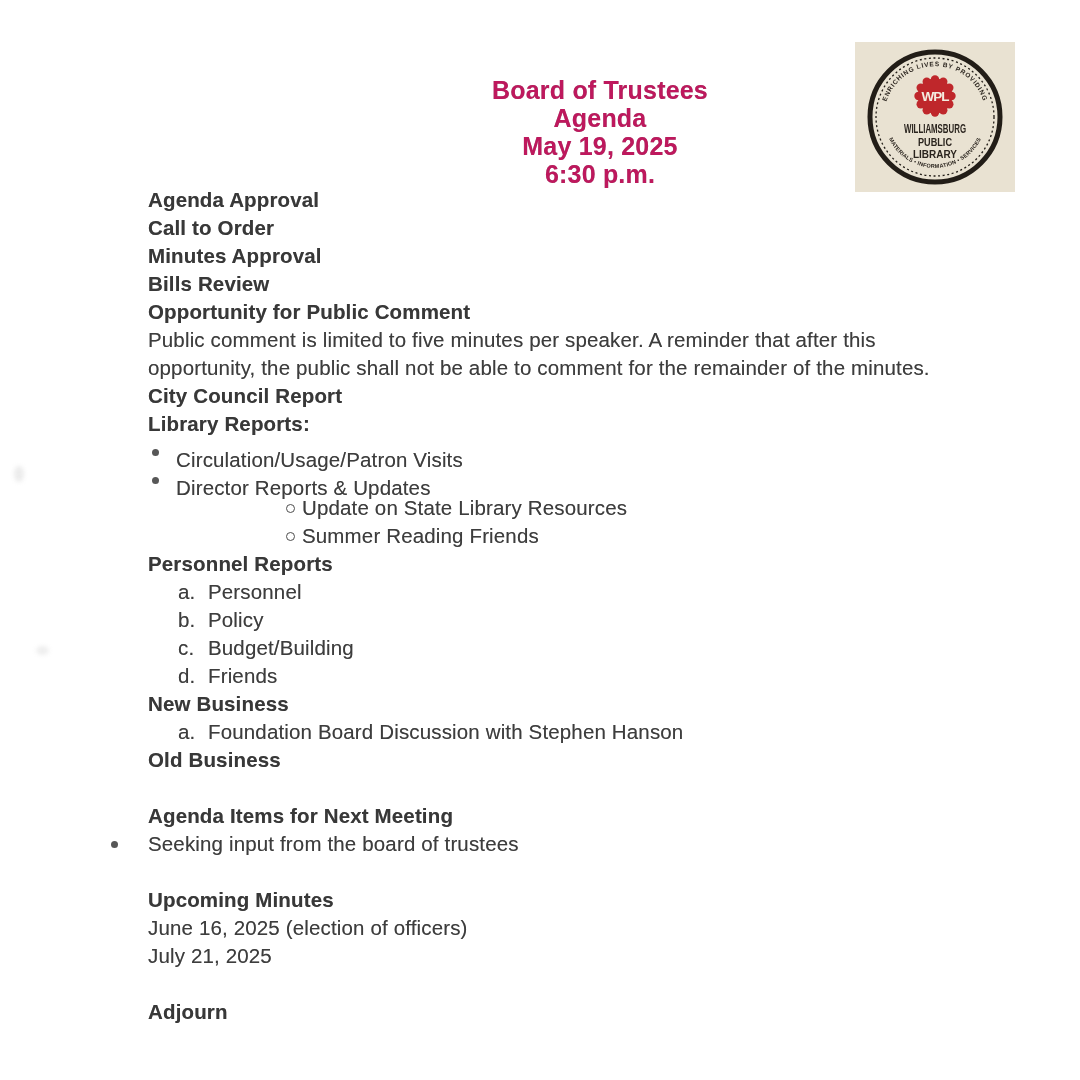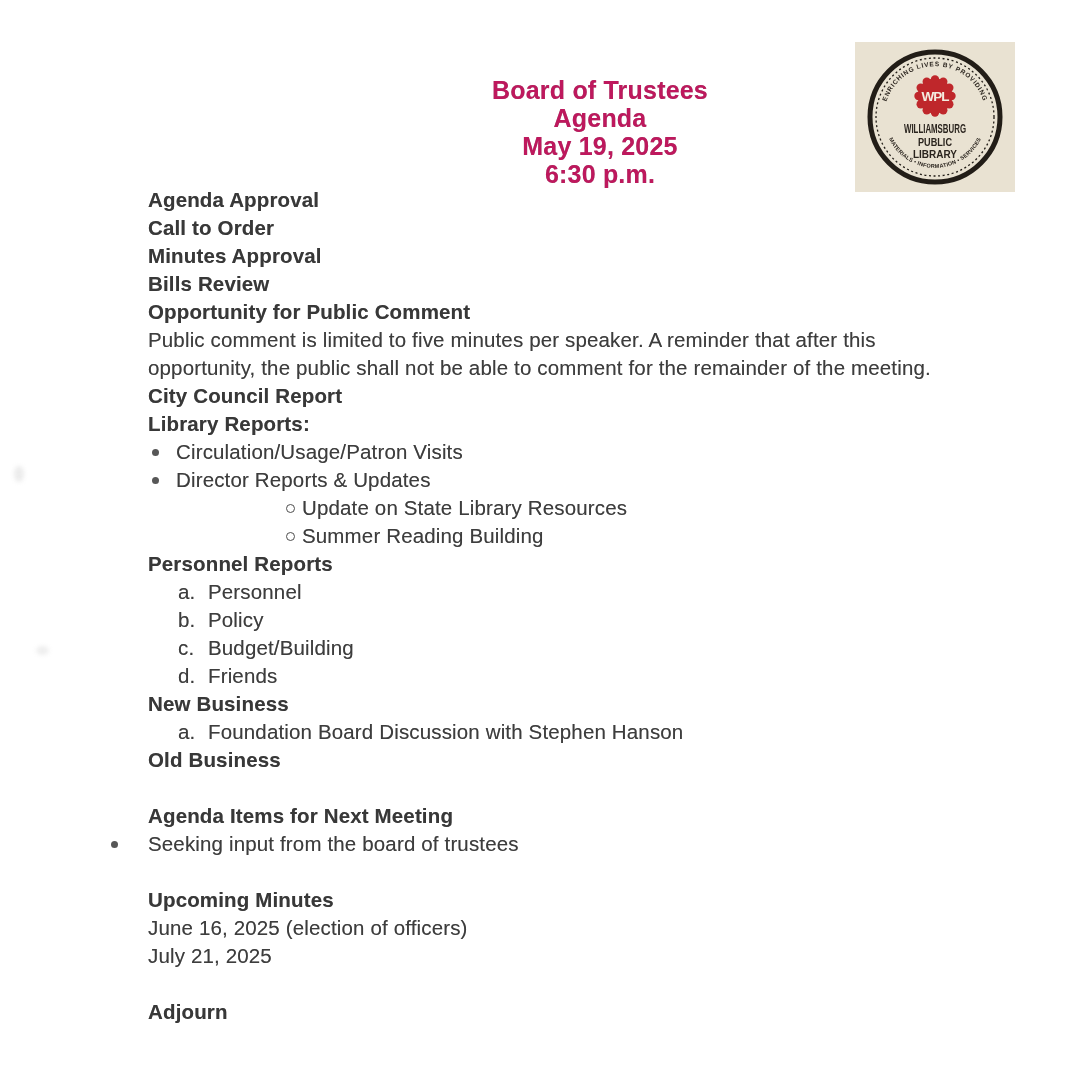--- a/index.html
+++ b/index.html
@@ -21,21 +21,21 @@
   
   .agenda{
     position:absolute;left:148px;top:186px;width:900px;
     font-size:20.5px;color:#3d3d3d;letter-spacing:0.15px;
     text-shadow:0 0 0.6px rgba(70,70,70,0.5);
   }
   .line{position:relative;height:28px;}
   .txt{position:absolute;top:0;line-height:28px;white-space:nowrap;}
   .t-h .body-txt{left:0;font-weight:700;color:#383838;}
   .t-p .body-txt{left:0;}
-  .t-b1 .body-txt{left:28px;}
+  .t-b1 .body-txt{left:28px;margin-top:8px;}
   .t-b2 .body-txt{left:154px;}
   .t-alpha .body-txt{left:60px;}
   .t-b0 .body-txt{left:0;}
   .alpha-marker{position:absolute;left:30px;top:0;line-height:28px;}
   .disc{
     position:absolute;top:11px;width:7px;height:7px;border-radius:50%;
     background:#575757;
   }
   .t-b1 .disc{left:4px;}
   .t-b0 .disc{left:-37px;}
@@ -122,21 +122,21 @@
       <div class="line t-h">
         <span class="txt body-txt">Bills Review</span>
       </div>
       <div class="line t-h">
         <span class="txt body-txt">Opportunity for Public Comment</span>
       </div>
       <div class="line t-p">
         <span class="txt body-txt">Public comment is limited to five minutes per speaker. A reminder that after this</span>
       </div>
       <div class="line t-p">
-        <span class="txt body-txt">opportunity, the public shall not be able to comment for the remainder of the meeting.</span>
+        <span class="txt body-txt">opportunity, the public shall not be able to comment for the remainder of the minutes.</span>
       </div>
       <div class="line t-h">
         <span class="txt body-txt">City Council Report</span>
       </div>
       <div class="line t-h">
         <span class="txt body-txt">Library Reports:</span>
       </div>
       <div class="line t-b1">
         <span class="disc"></span>
         <span class="txt body-txt">Circulation/Usage/Patron Visits</span>
@@ -144,21 +144,21 @@
       <div class="line t-b1">
         <span class="disc"></span>
         <span class="txt body-txt">Director Reports &amp; Updates</span>
       </div>
       <div class="line t-b2">
         <span class="ring"></span>
         <span class="txt body-txt">Update on State Library Resources</span>
       </div>
       <div class="line t-b2">
         <span class="ring"></span>
-        <span class="txt body-txt">Summer Reading Building</span>
+        <span class="txt body-txt">Summer Reading Friends</span>
       </div>
       <div class="line t-h">
         <span class="txt body-txt">Personnel Reports</span>
       </div>
       <div class="line t-alpha">
         <span class="alpha-marker">a.</span>
         <span class="txt body-txt">Personnel</span>
       </div>
       <div class="line t-alpha">
         <span class="alpha-marker">b.</span>

